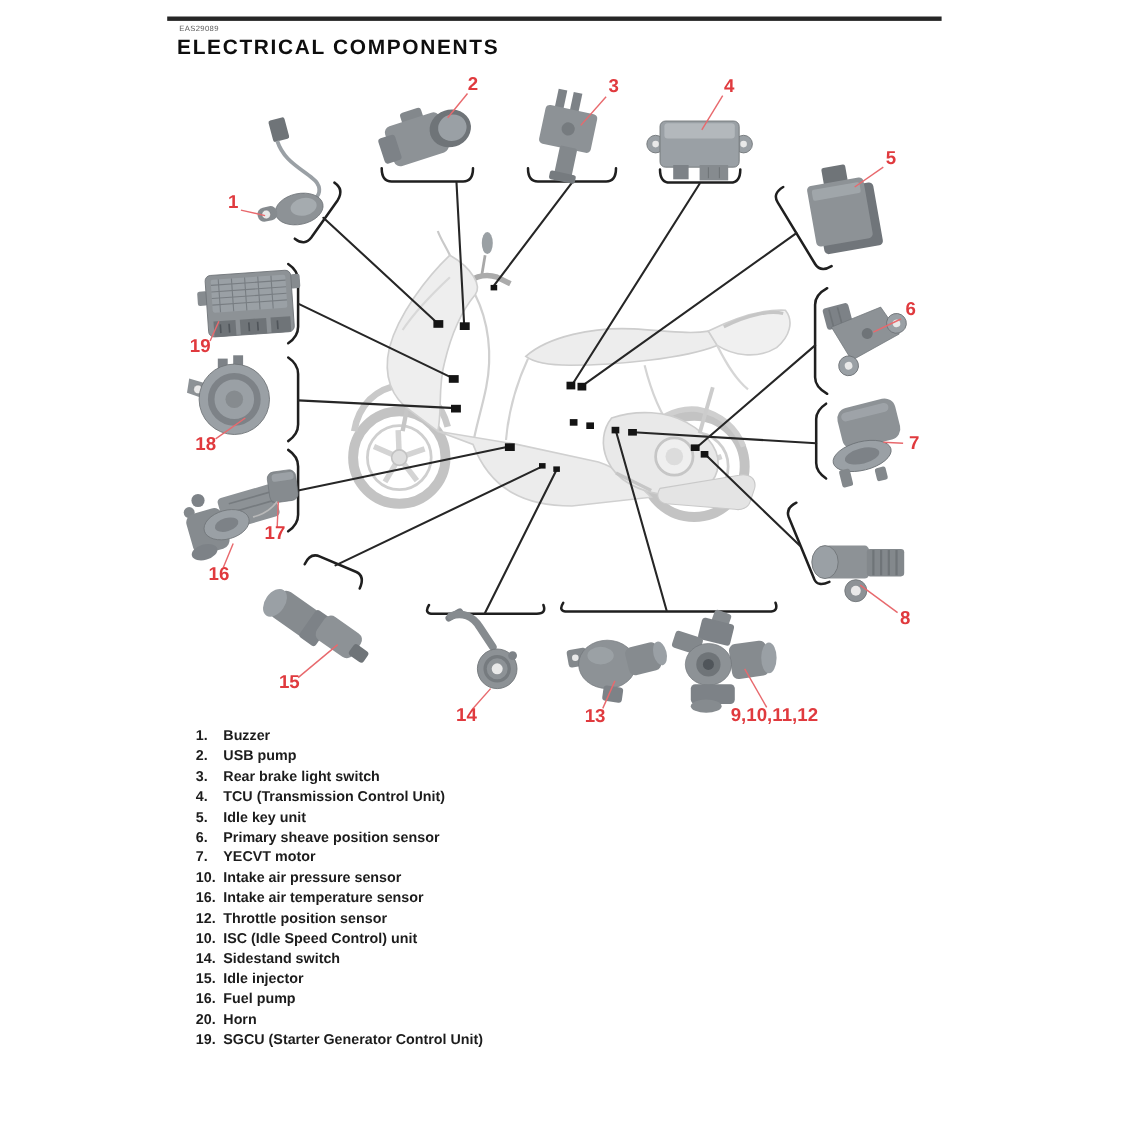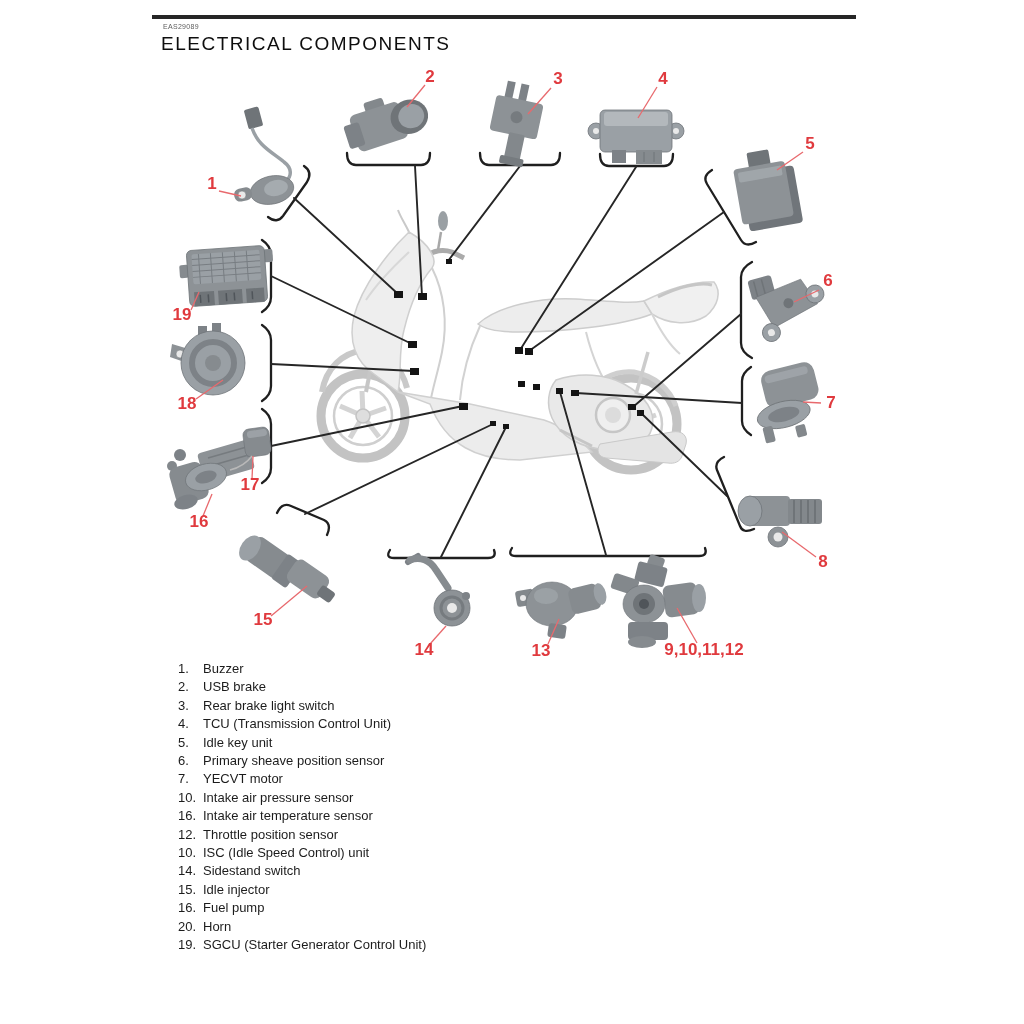--- a/index.html
+++ b/index.html
@@ -1,25 +1,25 @@
 <!DOCTYPE html>
 <html><head>
 <meta charset="utf-8">
 <style>
   html,body{margin:0;padding:0;background:#ffffff;}
   .page{position:relative;width:1024px;height:1024px;background:#ffffff;overflow:hidden;
         font-family:"Liberation Sans", sans-serif;}
   .top-rule{position:absolute;left:152px;top:15px;width:704px;height:4px;background:#262626;}
   .doc-code{position:absolute;left:163px;top:23px;font-size:7px;color:#5d5d5d;letter-spacing:.3px;}
-  .doc-title{position:absolute;left:161px;top:33px;margin:0;font-size:19px;font-weight:normal;
+  .doc-title{position:absolute;left:161px;top:33px;margin:0;font-size:19px;font-weight:bold;
              color:#0e0e0e;letter-spacing:1.5px;}
   .diagram{position:absolute;left:0;top:0;width:1024px;height:1024px;pointer-events:none;}
   .legend{position:absolute;left:178px;top:660px;margin:0;padding:0;list-style:none;
           font-size:13px;color:#1c1c1c;line-height:18.4px;}
-  .legend li{white-space:nowrap;}
+  .legend li{white-space:nowrap;font-weight:bold;}
   .legend .num{display:inline-block;width:25px;}
   .callout-text{font-family:"Liberation Sans", sans-serif;font-weight:bold;font-size:17px;
                 fill:#e03a3e;text-anchor:middle;}
 </style>
 </head>
 <body>
 
 <div class="page">
 
   <div class="top-rule"></div>
@@ -349,21 +349,21 @@
       <text class="callout-text" x="263" y="625">15</text>
       <text class="callout-text" x="199" y="527">16</text>
       <text class="callout-text" x="250" y="490">17</text>
       <text class="callout-text" x="187" y="409">18</text>
       <text class="callout-text" x="182" y="320">19</text>
     </g>
   </svg>
 
   <ol class="legend">
     <li><span class="num">1.</span><span>Buzzer</span></li>
-    <li><span class="num">2.</span><span>USB brake</span></li>
+    <li><span class="num">2.</span><span>USB pump</span></li>
     <li><span class="num">3.</span><span>Rear brake light switch</span></li>
     <li><span class="num">4.</span><span>TCU (Transmission Control Unit)</span></li>
     <li><span class="num">5.</span><span>Idle key unit</span></li>
     <li><span class="num">6.</span><span>Primary sheave position sensor</span></li>
     <li><span class="num">7.</span><span>YECVT motor</span></li>
     <li><span class="num">10.</span><span>Intake air pressure sensor</span></li>
     <li><span class="num">16.</span><span>Intake air temperature sensor</span></li>
     <li><span class="num">12.</span><span>Throttle position sensor</span></li>
     <li><span class="num">10.</span><span>ISC (Idle Speed Control) unit</span></li>
     <li><span class="num">14.</span><span>Sidestand switch</span></li>

